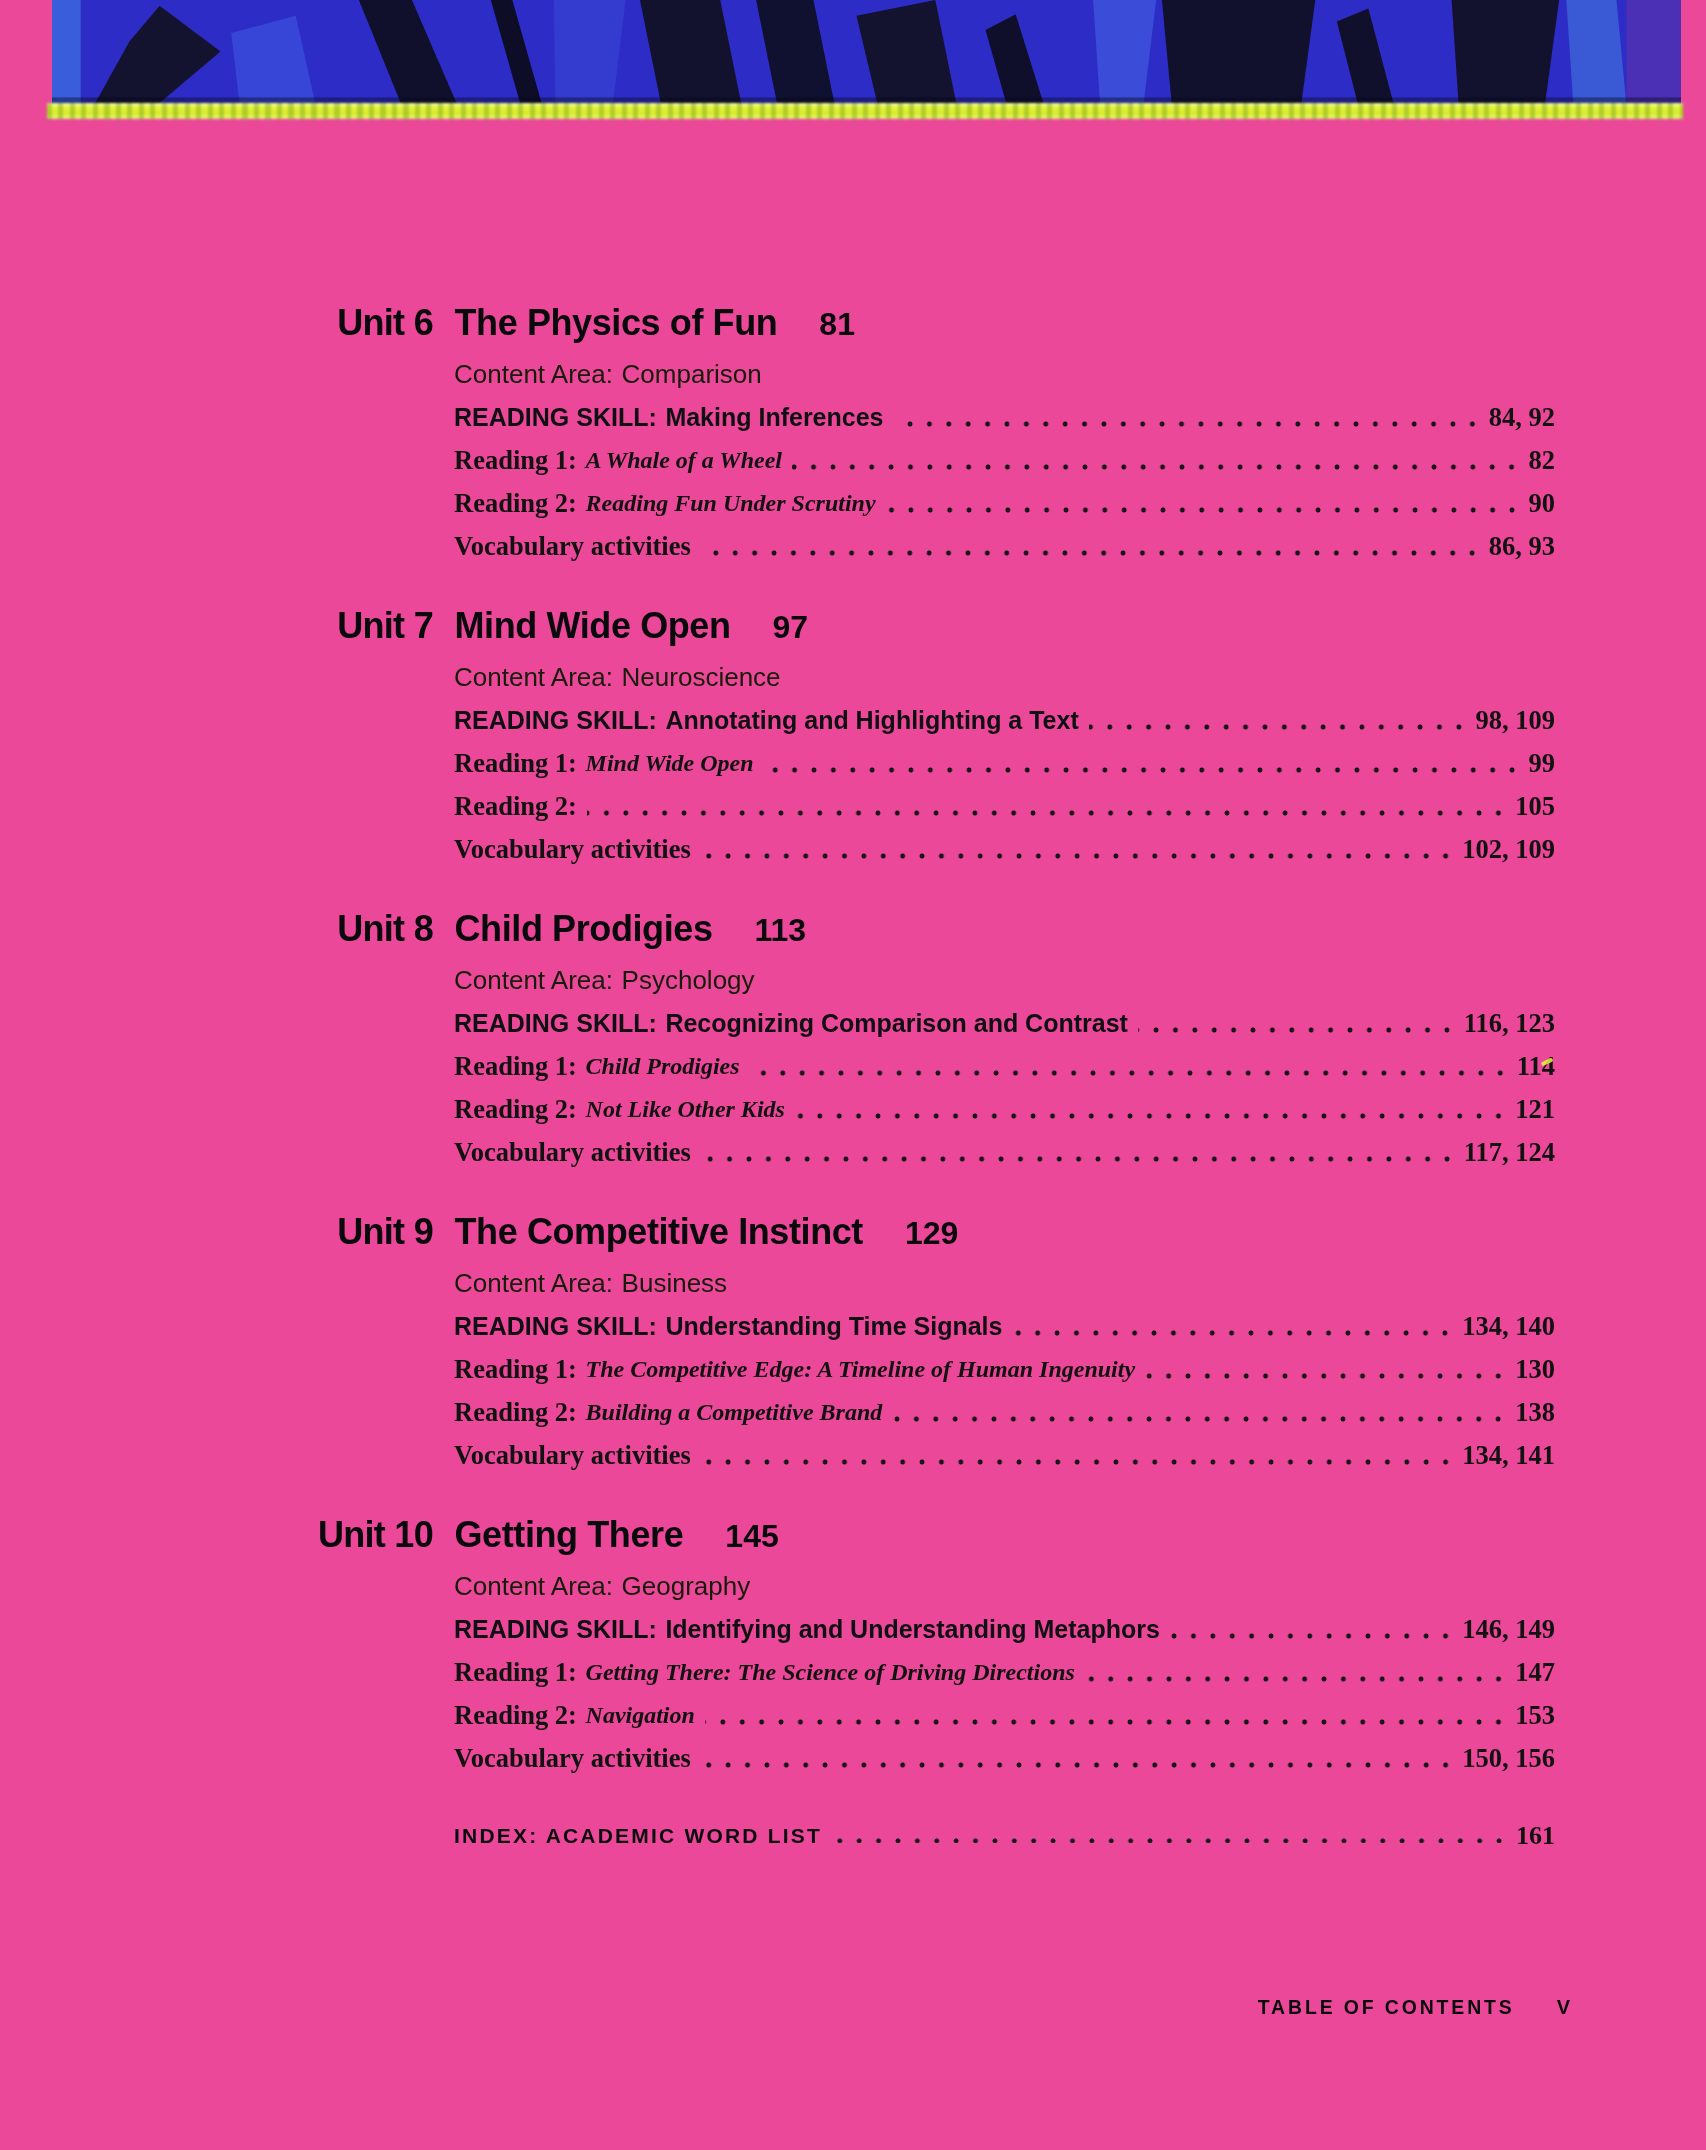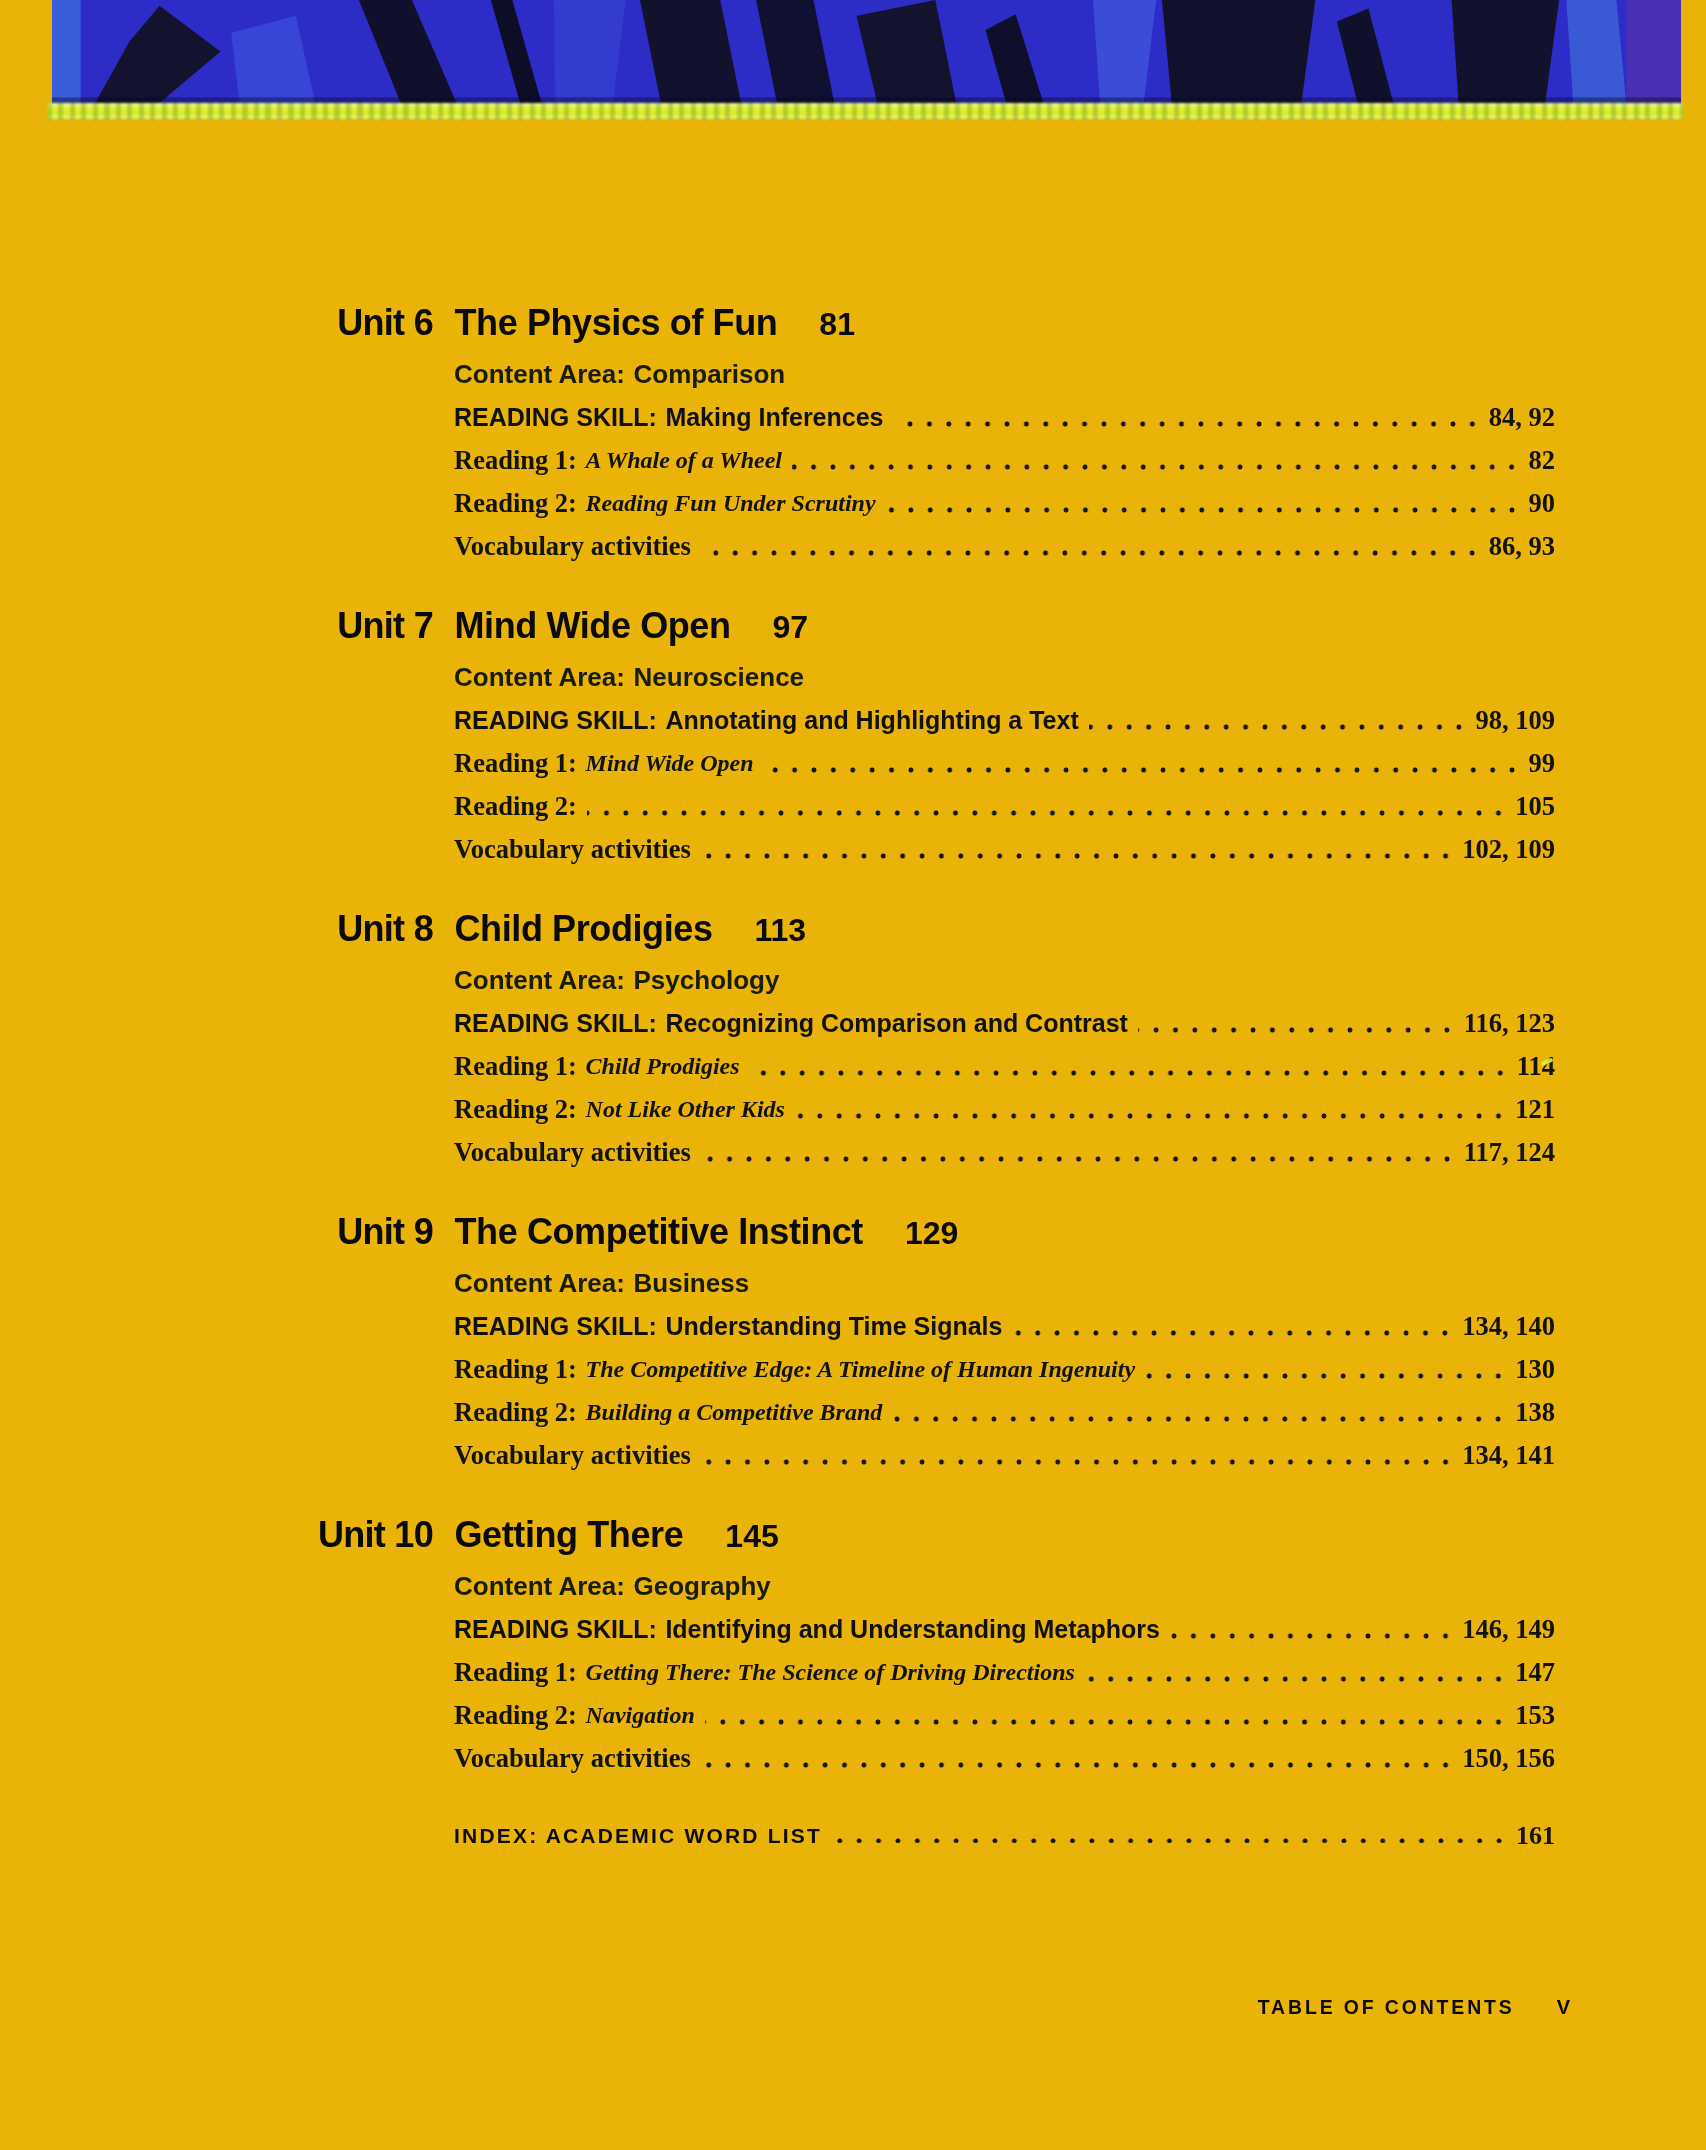--- a/index.html
+++ b/index.html
@@ -1,18 +1,18 @@
 <!DOCTYPE html>
 <html style="font-size:11.5px"><head>
 <meta charset="utf-8">
 <style>
   html,body { margin:0; padding:0; background:#ffffff; }
   .page {
     position:relative; width:1706px; height:2151px;
-    background:#eab308; overflow:hidden;
+    background:#ec4899; overflow:hidden;
     font-family:"Liberation Sans", sans-serif;
     color:#111;
   }
 
   
   .banner {
     position:absolute; left:52px; top:0; width:1629px; height:106px;
     overflow:hidden; background:#2e2cc7;
   }
   .banner svg { display:block; width:100%; height:100%; }
@@ -32,21 +32,21 @@
   .unit-label {
     width:136px; text-align:right; flex:0 0 auto;
     font-size:36px; font-weight:800; letter-spacing:-0.7px; color:#0a0a0c;
   }
   .unit-title { margin-left:21.5px; font-size:36px; font-weight:800; letter-spacing:-0.4px; color:#0a0a0c; }
   .unit-page  { margin-left:42px; font-size:32px; font-weight:800; color:#0a0a0c; }
 
   .unit-body { margin-left:157px; margin-top:10px; }
   .line { display:flex; height:43px; }
 
-  .content-area span { line-height:43px; font-size:26px; font-weight:700; color:#181c0a; }
+  .content-area span { line-height:43px; font-size:26px; font-weight:400; color:#181c0a; }
   .content-area .ca-value { margin-left:8.6px; }
 
   .e-label, .e-title { line-height:43px; }
   .style-skill .e-label, .style-skill .e-title {
     font-family:"Liberation Sans", sans-serif; font-weight:700; font-size:25px; color:#101012;text-align:right;
   }
   .style-reading .e-label, .style-plain .e-label {
     font-family:"Liberation Serif", serif; font-weight:700; font-size:26.5px; color:#121210;
   }
   .style-reading .e-title {

